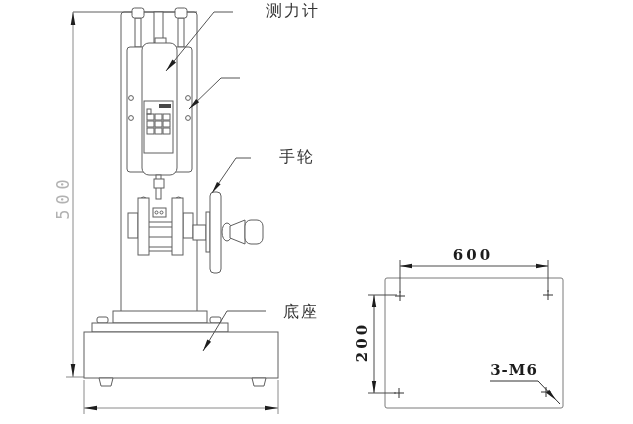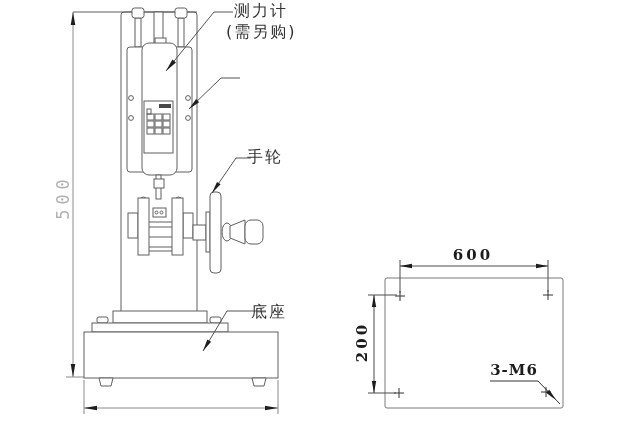--- a/index.html
+++ b/index.html
@@ -3,21 +3,21 @@
 <meta charset="utf-8">
 <style>
   html,body{margin:0;padding:0;background:#fff;}
   #stage{
     position:relative;width:633px;height:424px;background:#ffffff;overflow:hidden;
     font-family:"DejaVu Sans","Liberation Sans",sans-serif;
   }
   #drawing{position:absolute;left:0;top:0;}
   .label{
     position:absolute;color:#333;font-size:16px;letter-spacing:2px;
-    white-space:nowrap;line-height:1.15;
+    white-space:nowrap;line-height:1.15;margin-left:32px;
   }
   .dim-light{
     position:absolute;color:#b2b2b2;font-family:"DejaVu Sans Mono","Liberation Mono",monospace;
     font-size:17px;letter-spacing:5px;text-align:center;white-space:nowrap;
   }
   .dim-dark{
     position:absolute;color:#1c1c1c;font-family:"DejaVu Serif","Liberation Serif",serif;
     font-size:15px;font-weight:600;letter-spacing:3px;text-align:center;white-space:nowrap;
   }
   .rot{transform:rotate(-90deg);transform-origin:center center;}
@@ -174,21 +174,20 @@
       <g stroke="#333">
         <line x1="490" y1="381" x2="538" y2="381"></line>
         <line x1="538" y1="381" x2="560" y2="404"></line>
       </g>
       <polygon points="556,400 546.1,392.8 549.3,389.8" stroke="none" fill="#1c1c1c"></polygon>
     </g>
   </svg>
 
   <div class="label" style="left:234px;top:2px;">测力计</div>
 
-  <div class="label" style="left:226px;top:23px;">(需另购)</div>
 
 
   <div class="label" style="left:247px;top:148px;">手轮</div>
 
   <div class="label" style="left:251px;top:303px;">底座</div>
 
   <div class="dim-light rot" style="left:33px;top:187px;width:60px;">500</div>
 
 
   <div class="dim-dark" style="left:444px;top:246px;width:58px;">600</div>

